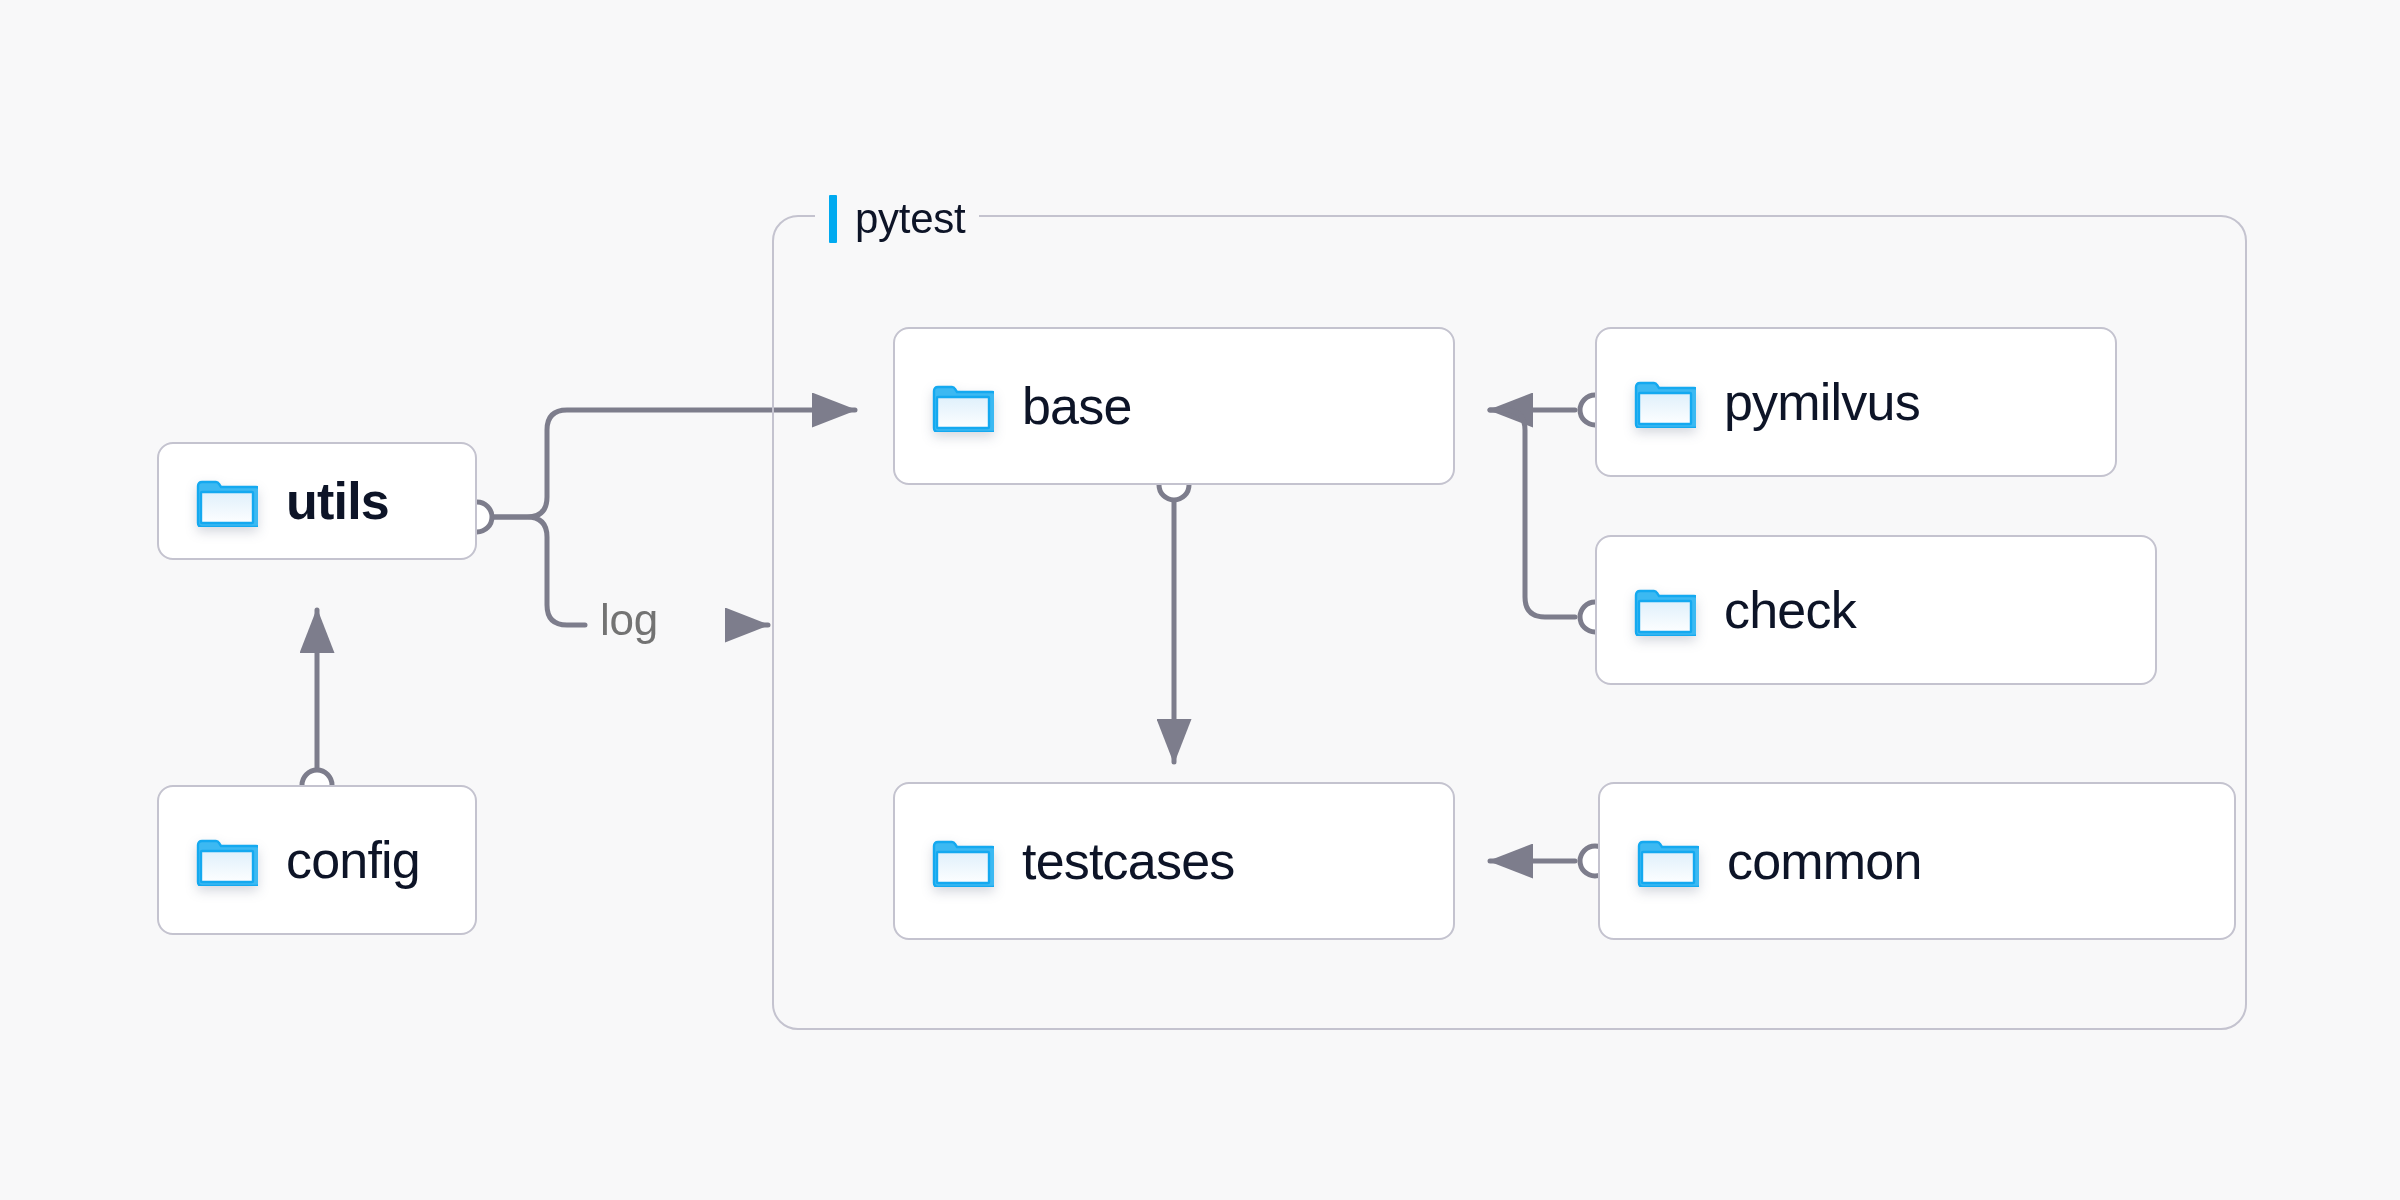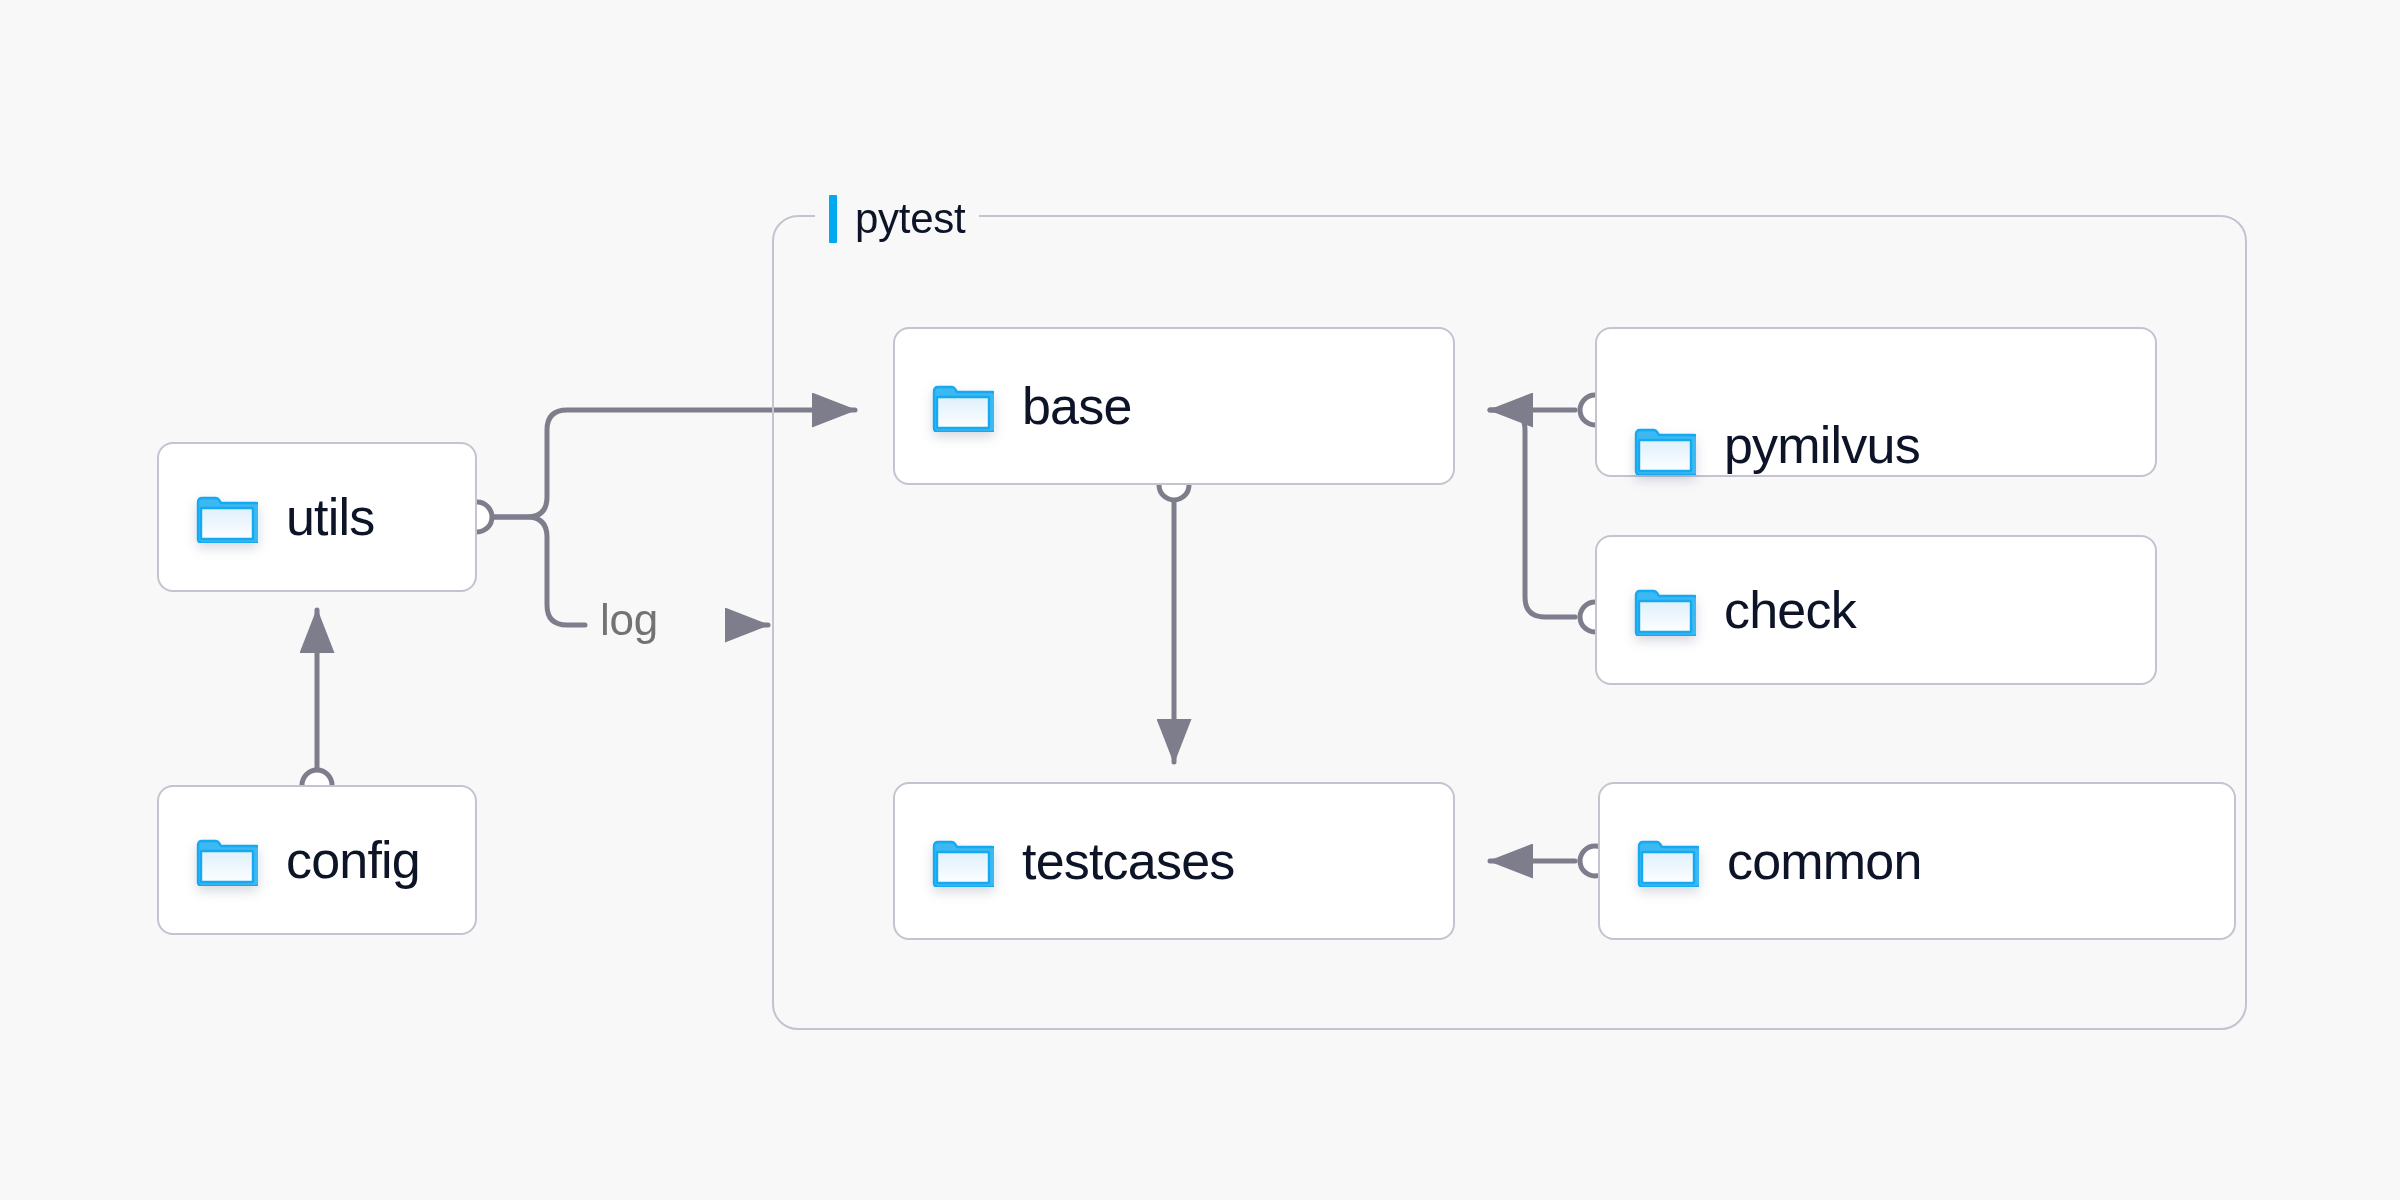--- a/index.html
+++ b/index.html
@@ -134,21 +134,21 @@
     </g>
   </svg>
 
   <div class="group-box" style="left:772px; top:215px; width:1475px; height:815px;"></div>
 
   <div class="group-label" style="left:815px; top:187px;">
     <span class="group-bar"></span>
     <span class="group-title">pytest</span>
   </div>
 
-  <div class="node" style="left:157px; top:442px; width:320px; height:150px;">
+  <div class="node" style="left:157px; top:442px; width:320px; height:118px;font-weight:bold;">
     <span class="folder-icon">
       <svg viewBox="0 0 62 52" width="62" height="52" xmlns="http://www.w3.org/2000/svg">
         <defs>
           <linearGradient id="fg1" x1="0" y1="0" x2="0" y2="1">
             <stop offset="0%" stop-color="#dff0fb"></stop>
               <stop offset="100%" stop-color="#fdfeff"></stop>
           </linearGradient>
         </defs>
         <path d="M2 11 q0-4 4-4 h14 q2 0 3 2 l2 3 h35 q4 0 4 4 v32 q0 4-4 4 H6 q-4 0-4-4 z" fill="#3cb9f2" stroke="#14a9f0" stroke-width="2.4"></path>
         <rect x="5" y="17" width="52" height="31" rx="1" fill="url(#fg1)" stroke="#14a9f0" stroke-width="2.4"></rect>
@@ -198,21 +198,21 @@
               <stop offset="100%" stop-color="#fdfeff"></stop>
           </linearGradient>
         </defs>
         <path d="M2 11 q0-4 4-4 h14 q2 0 3 2 l2 3 h35 q4 0 4 4 v32 q0 4-4 4 H6 q-4 0-4-4 z" fill="#3cb9f2" stroke="#14a9f0" stroke-width="2.4"></path>
         <rect x="5" y="17" width="52" height="31" rx="1" fill="url(#fg4)" stroke="#14a9f0" stroke-width="2.4"></rect>
       </svg>
     </span>
     <span class="node-label">testcases</span>
   </div>
 
-  <div class="node" style="left:1595px; top:327px; width:562px; height:150px;align-items:flex-end;">
+  <div class="node" style="left:1595px; top:327px; width:522px; height:150px;">
     <span class="folder-icon">
       <svg viewBox="0 0 62 52" width="62" height="52" xmlns="http://www.w3.org/2000/svg">
         <defs>
           <linearGradient id="fg5" x1="0" y1="0" x2="0" y2="1">
             <stop offset="0%" stop-color="#dff0fb"></stop>
               <stop offset="100%" stop-color="#fdfeff"></stop>
           </linearGradient>
         </defs>
         <path d="M2 11 q0-4 4-4 h14 q2 0 3 2 l2 3 h35 q4 0 4 4 v32 q0 4-4 4 H6 q-4 0-4-4 z" fill="#3cb9f2" stroke="#14a9f0" stroke-width="2.4"></path>
         <rect x="5" y="17" width="52" height="31" rx="1" fill="url(#fg5)" stroke="#14a9f0" stroke-width="2.4"></rect>

